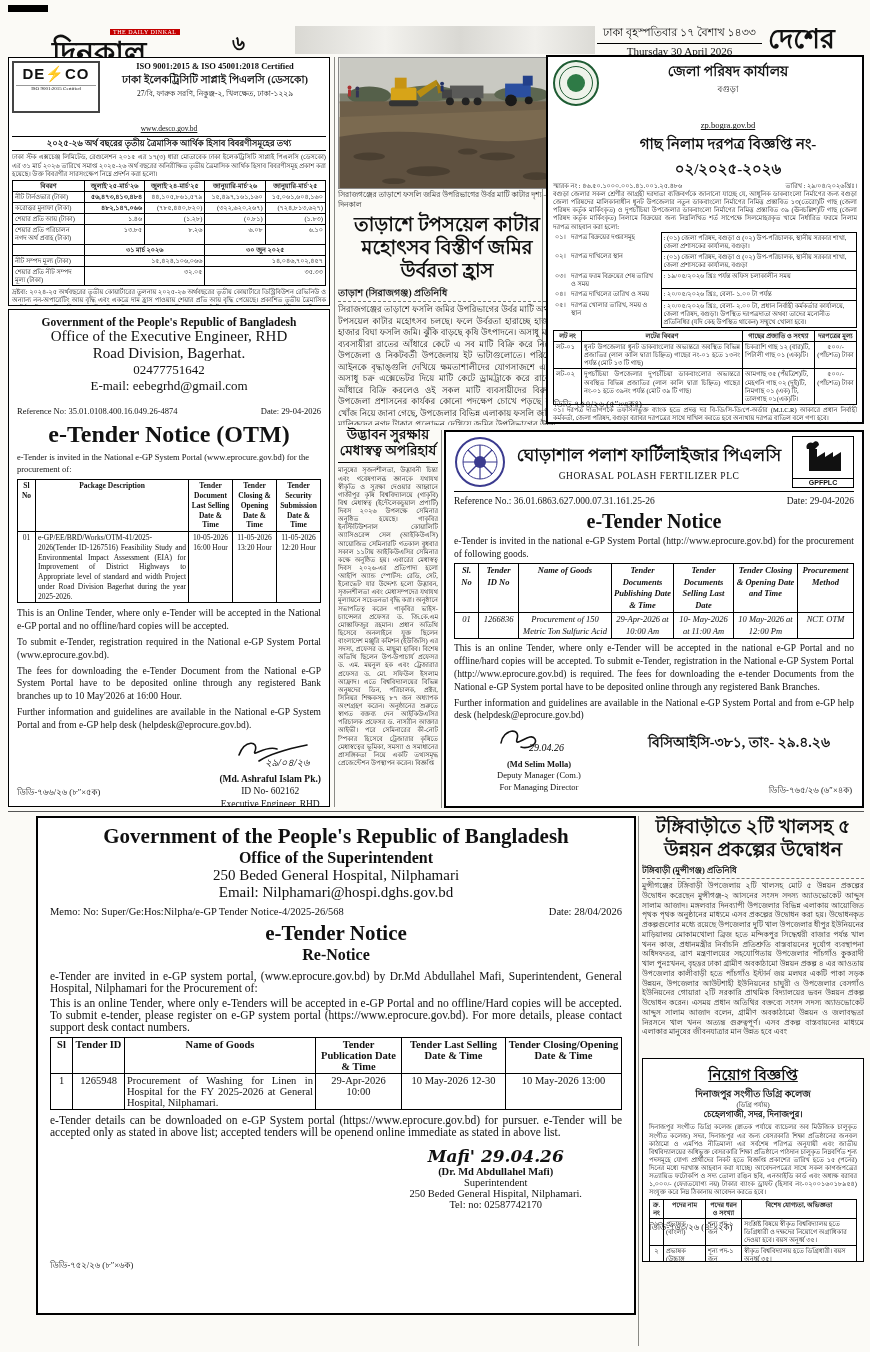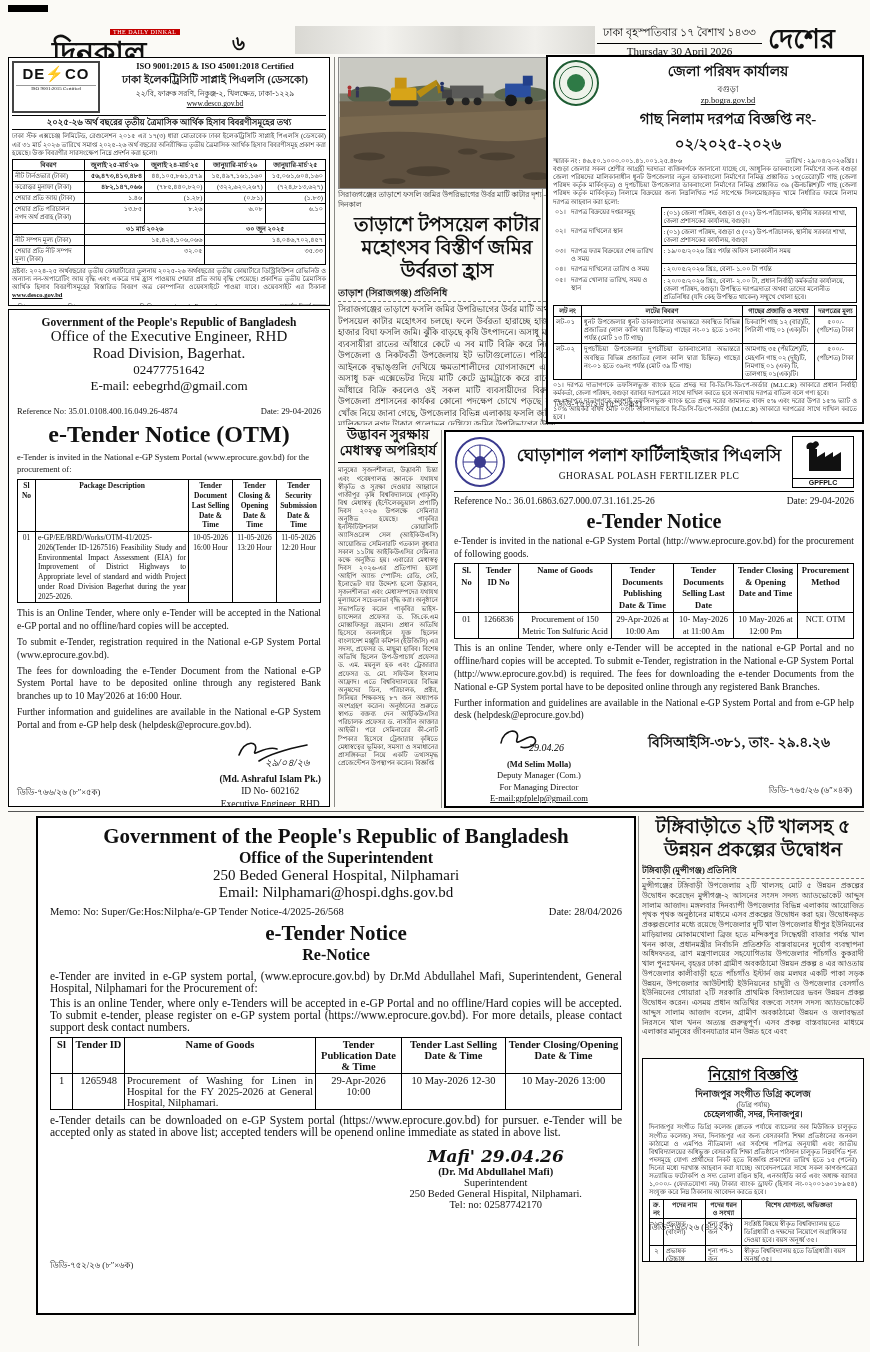--- a/index.html
+++ b/index.html
@@ -2,21 +2,21 @@
 <html><head>
 <meta charset="utf-8">
 <style>
   * { margin:0; padding:0; box-sizing:border-box; }
   body { background:#e8e6e0; font-family:"Liberation Serif", serif; color:#111; }
   .page { position:relative; width:870px; height:1352px; margin:0 auto; background:#fbfaf6; overflow:hidden; }
   .abs { position:absolute; }
   .box { position:absolute; background:#fff; border:1px solid #000; overflow:hidden; }
   .bn { font-family:"Liberation Serif", serif; }
   .c { text-align:center; } .j { text-align:justify; }
-  .b { font-weight:bold; } .i { font-style:italic; } .u { text-decoration:underline; }
+  .b { font-weight:bold; } .i { font-style:italic; } .u { text-decoration:underline;margin-top:25px; }
   .t6 { font-size:6.5px; line-height:1.25; } .t7 { font-size:7.5px; line-height:1.3; }
   .t8 { font-size:8.5px; line-height:1.35; } .t9 { font-size:9.5px; line-height:1.35; }
   .t10 { font-size:10.5px; } .t11 { font-size:11.5px; } .t13 { font-size:13px; }
   table { border-collapse:collapse; width:100%; }
   td, th { border:1px solid #000; padding:1px 2px; vertical-align:top; }
   .vrule { position:absolute; width:1px; background:#8a8a85; }
   .hrule { position:absolute; height:1px; background:#555; }
   
   .masthead-logo { position:absolute; left:52px; top:20px; width:155px; }
   .logo-banner { background:#c40000; color:#fff; font-size:6px; display:inline-block; padding:0 3px; margin-left:58px; letter-spacing:.5px; }
@@ -75,21 +75,21 @@
 
   <div class="box" style="left:8px;top:57px;width:322px;height:249px;padding:3px;">
     <div style="overflow:hidden;">
       <div class="desco-logo">
         <div class="desco-word">DE⚡CO</div>
         <div class="desco-sub">ISO 9001:2015 Certified</div>
       </div>
       <div class="c">
         <div class="t8 b">ISO 9001:2015 &amp; ISO 45001:2018 Certified</div>
         <div class="t10 b bn">ঢাকা ইলেকট্রিসিটি সাপ্লাই পিএলসি (ডেসকো)</div>
-        <div class="t7 bn">২২/বি, ফারুক সরণি, নিকুঞ্জ-২, খিলক্ষেত, ঢাকা-১২২৯</div>
+        <div class="t7 bn">27/বি, ফারুক সরণি, নিকুঞ্জ-২, খিলক্ষেত, ঢাকা-১২২৯</div>
         <div class="t7 u">www.desco.gov.bd</div>
       </div>
     </div>
     <div class="titlebar c t8 b bn">২০২৫-২৬ অর্থ বছরের তৃতীয় ত্রৈমাসিক আর্থিক হিসাব বিবরণীসমূহের তথ্য</div>
     <div class="t6 j bn">ঢাকা স্টক এক্সচেঞ্জ লিমিটেড, রেগুলেশন ২০১৫ এর ১৭(৩) ধারা মোতাবেক ঢাকা ইলেকট্রিসিটি সাপ্লাই পিএলসি (ডেসকো) এর ৩১ মার্চ ২০২৬ তারিখে সমাপ্ত ২০২৫-২৬ অর্থ বছরের অনিরীক্ষিত তৃতীয় ত্রৈমাসিক আর্থিক হিসাব বিবরণীসমূহ প্রকাশ করা হয়েছে। উক্ত বিবরণীর সারসংক্ষেপ নিম্নে প্রদর্শন করা হলো।</div>
     <table class="t6 bn" style="margin-top:2px;">
       <tbody>
           <tr>
         <th style="width:72px;">বিবরণ</th>
         <th>জুলাই'২৫-মার্চ'২৬</th>
@@ -366,21 +366,21 @@
         </svg>
         <div class="gpf-label">GPFPLC</div>
       </div>
     </div>
     <div style="display:flex;justify-content:space-between;margin-top:3px;">
       <span class="t9">Reference No.: 36.01.6863.627.000.07.31.161.25-26</span>
       <span class="t9">Date: 29-04-2026</span>
     </div>
     <div class="c b" style="font-size:20px;margin:2px 0;">e-Tender Notice</div>
     <div class="t9 j">e-Tender is invited in the national e-GP System Portal (http://www.eprocure.gov.bd) for the procurement of following goods.</div>
-    <table class="t8" style="margin:3px 0;">
+    <table class="t8" style="margin:3px 0;font-style:italic;">
       <tbody>
           <tr>
         <th style="width:24px;">Sl. No</th>
         <th style="width:40px;">Tender ID No</th>
         <th>Name of Goods</th>
         <th style="width:62px;">Tender Documents Publishing Date &amp; Time</th>
         <th style="width:60px;">Tender Documents Selling Last Date</th>
         <th style="width:64px;">Tender Closing &amp; Opening Date and Time</th>
         <th style="width:56px;margin-top:36px;">Procurement Method</th>
       </tr>

